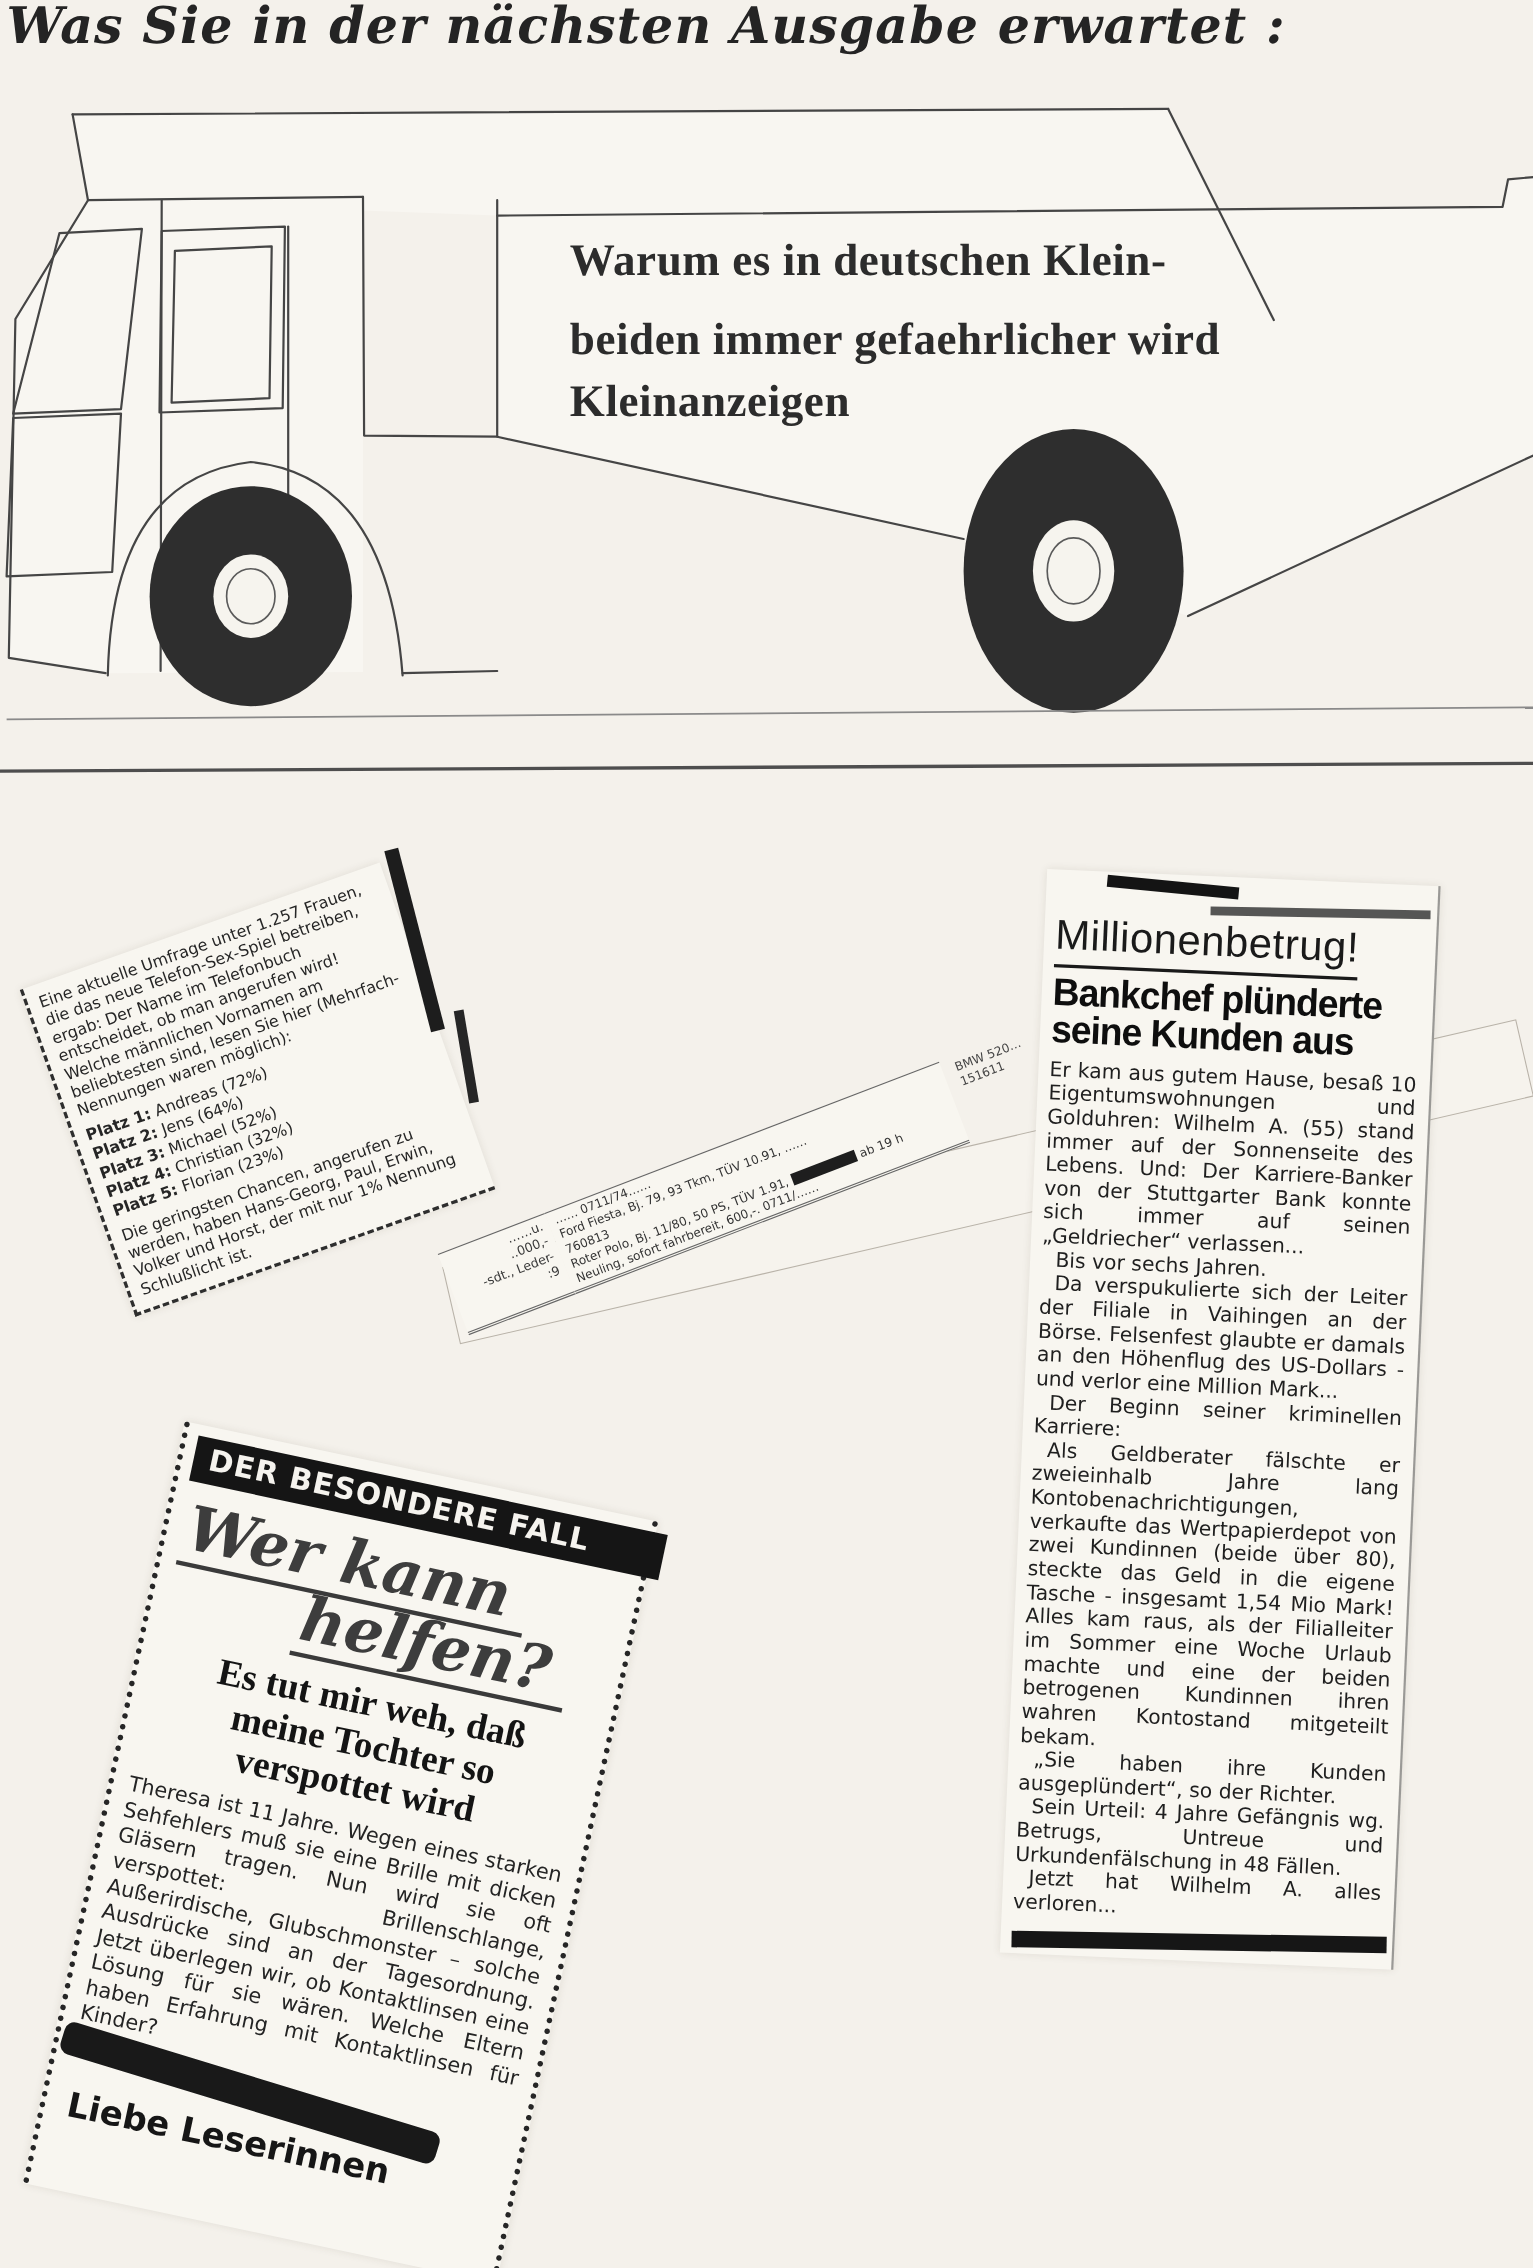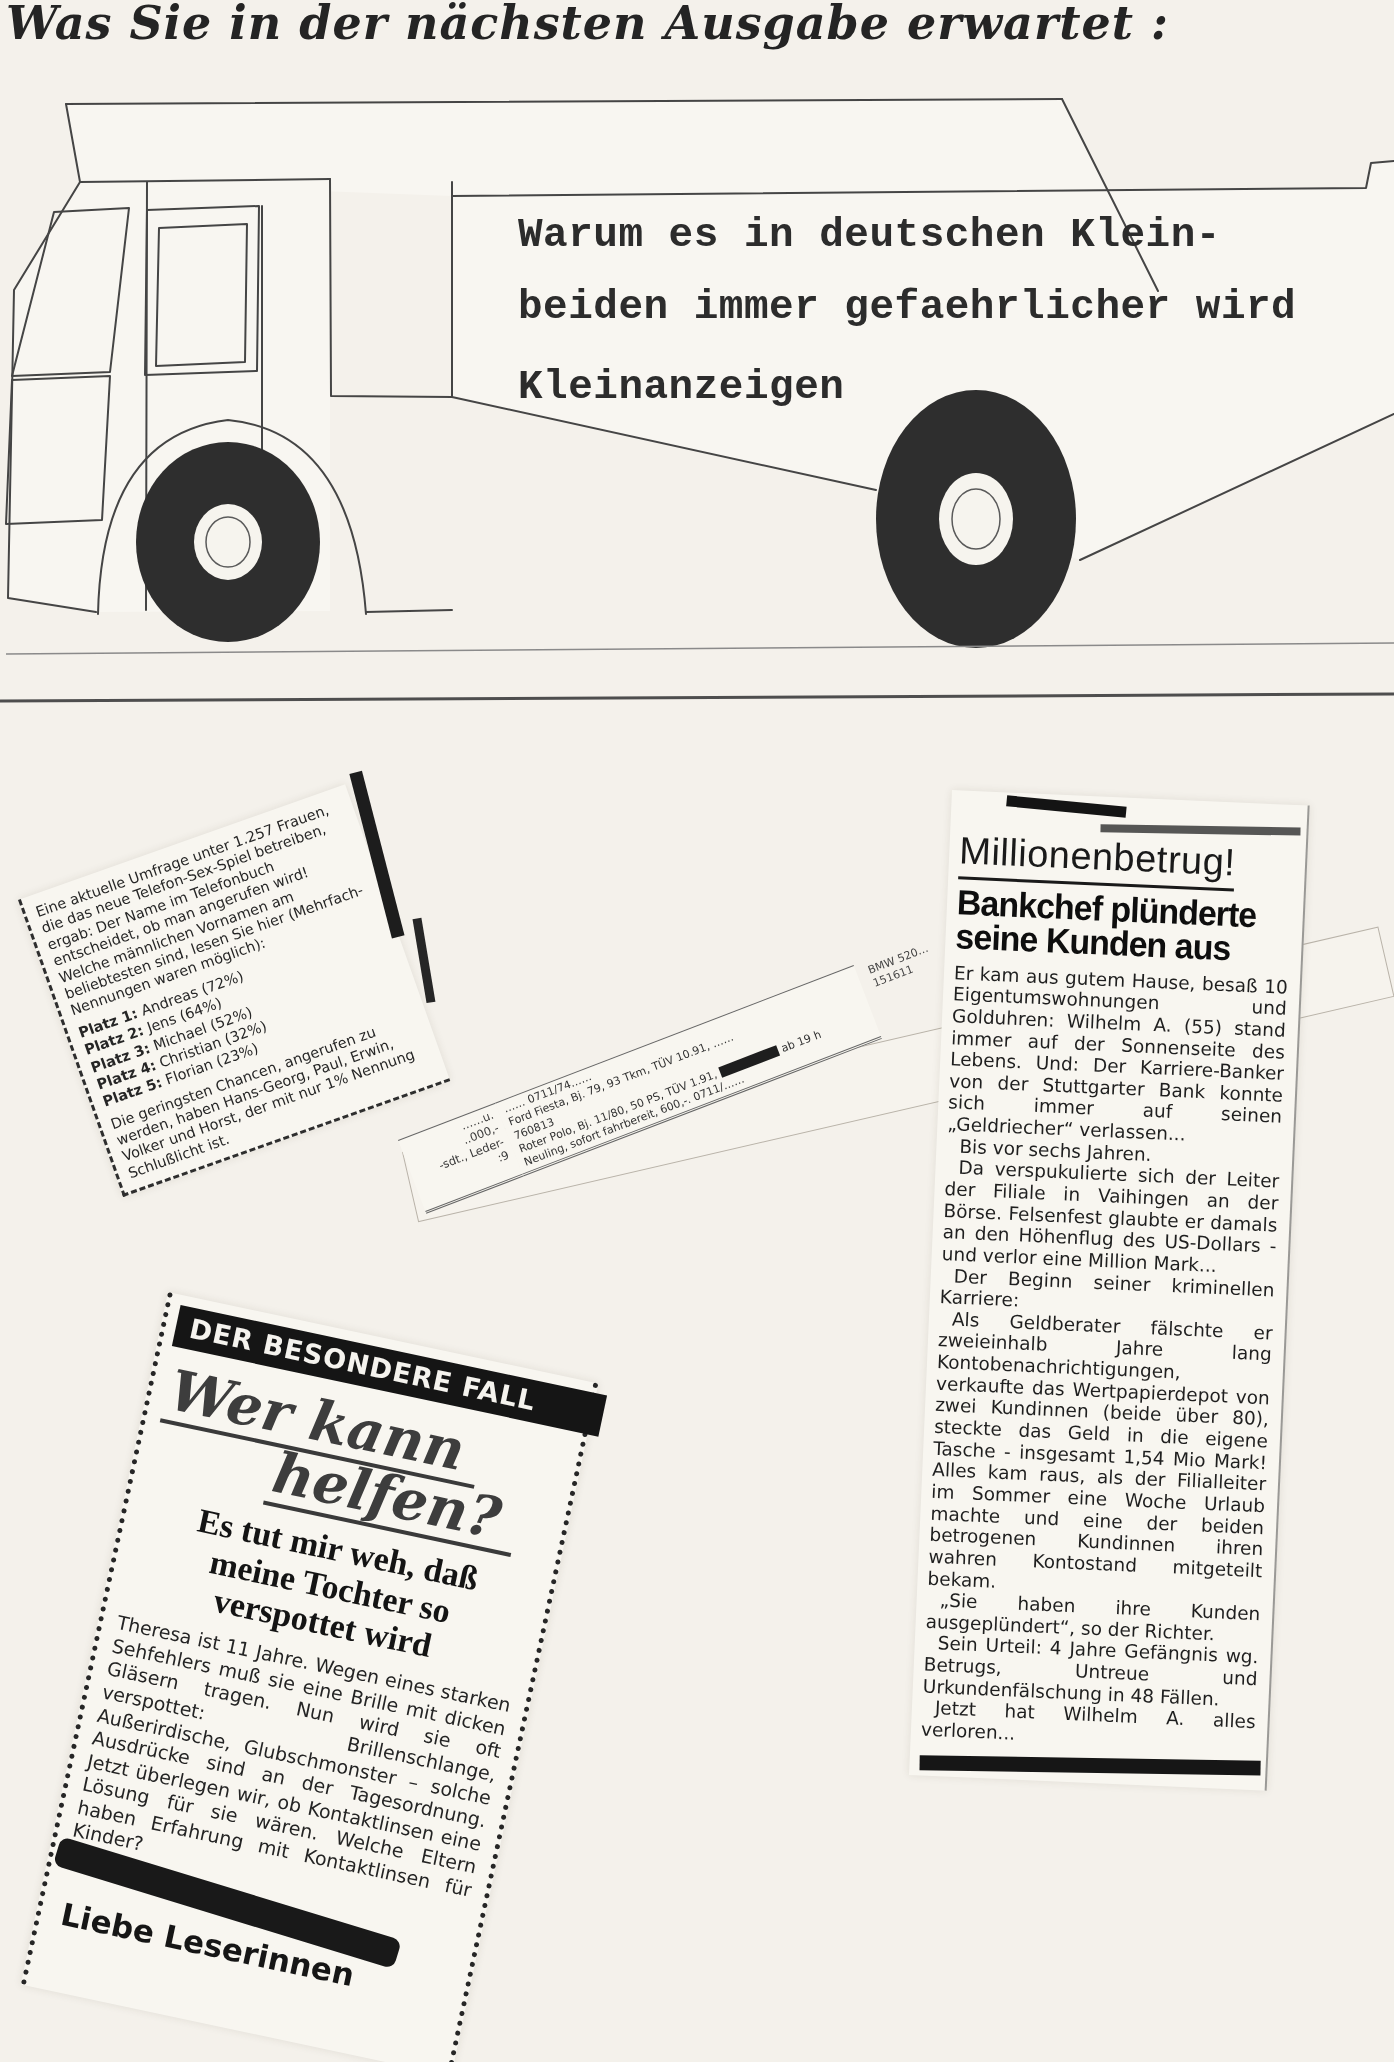--- a/index.html
+++ b/index.html
@@ -11,21 +11,21 @@
   
   .page-title{
     position:absolute;left:6px;top:-4px;width:1140px;
     font-family:"DejaVu Serif",serif;font-style:italic;font-weight:700;
     font-size:46px;letter-spacing:1px;color:#242424;white-space:nowrap;
   }
   
   #truck-svg{position:absolute;left:0;top:0;}
   .bed-sign-line{
     position:absolute;left:518px;
-    font-family:Liberation Mono, monospace;font-weight:700;
+    font-family:Liberation Serif, serif;font-weight:700;
     font-size:41px;letter-spacing:.5px;color:#2c2c2c;white-space:nowrap;
   }
   
   .clipping{position:absolute;background:#f8f6f0;box-shadow:0 0 8px rgba(60,50,30,.10);}
   
   #survey-clip{
     left:18px;top:900px;width:322px;padding:10px 12px 8px 10px;
     transform:rotate(-19.5deg);transform-origin:left top;
     border-left:3px dashed #2e2e2e;border-bottom:3px dashed #2e2e2e;
     font-size:14.5px;line-height:1.2;color:#262626;
@@ -166,21 +166,21 @@
       <ellipse cx="976" cy="519" rx="100" ry="129" fill="#2e2e2e"></ellipse>
       <ellipse cx="976" cy="519" rx="37" ry="46" fill="#f6f4ee"></ellipse>
       <ellipse cx="976" cy="519" rx="24" ry="30" fill="none" stroke="#5a5a5a" stroke-width="1.5"></ellipse>
     </g>
     <path d="M 6,654 L 1394,643" stroke="#8a8a8a" stroke-width="1.5" fill="none"></path>
     <path d="M 0,701 L 1394,694" stroke="#4e4e4e" stroke-width="3" fill="none"></path>
   </svg>
 
   <div class="bed-sign-line" style="top:212px">Warum es in deutschen Klein-</div>
   <div class="bed-sign-line" style="top:284px">beiden immer gefaehrlicher wird</div>
-  <div class="bed-sign-line" style="top:364px">Kleinanzeigen</div>
+  <div class="bed-sign-line" style="top:340px">Kleinanzeigen</div>
 
   <div id="survey-clip" class="clipping">
     <div class="edge-band"></div>
     <div class="edge-band2"></div>
     <div class="survey-par">Eine aktuelle Umfrage unter 1.257 Frauen, die das neue Telefon-Sex-Spiel betreiben, ergab: Der Name im Telefonbuch entscheidet, ob man angerufen wird! Welche männlichen Vornamen am beliebtesten sind, lesen Sie hier (Mehrfach-Nennungen waren möglich):</div>
     <div class="platz-row">
       <span class="platz-label">Platz 1:</span>
       <span>Andreas (72%)</span>
     </div>
     <div class="platz-row">

